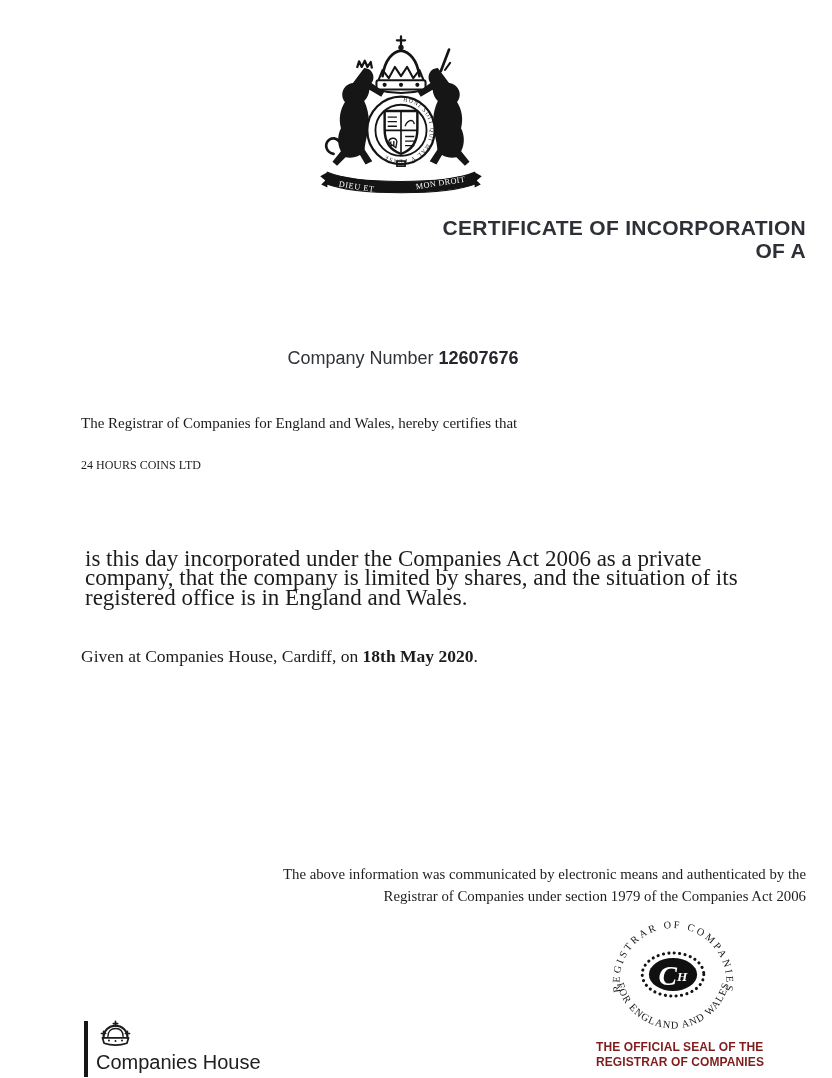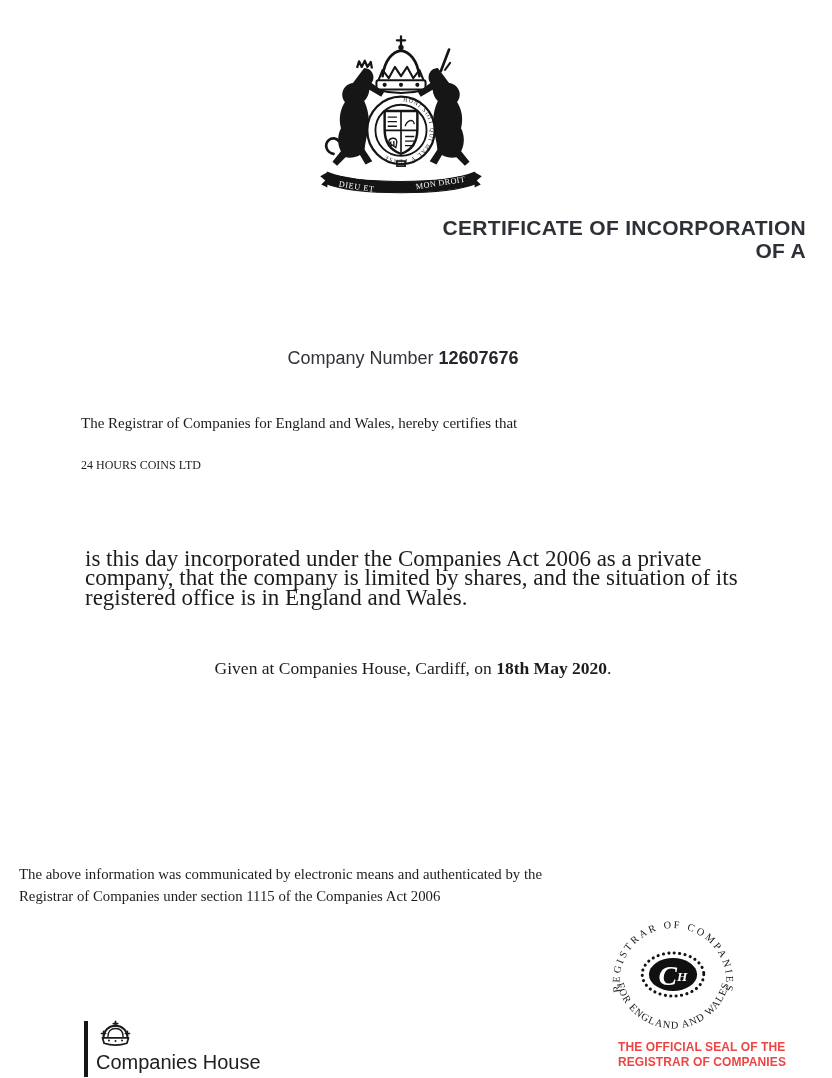--- a/index.html
+++ b/index.html
@@ -26,34 +26,34 @@
   .company-number{
     position:absolute;left:0;top:348px;width:806px;text-align:center;
     font-family:"Liberation Sans", sans-serif;
     font-size:18px;color:#303338;
   }
   .company-number strong{font-weight:bold;color:#25272c;}
   
   .certifies{position:absolute;left:81px;top:415px;width:665px;font-size:15px;margin:0;}
   .company-name{position:absolute;left:81px;top:458px;width:600px;font-size:12px;margin:0;}
   .paragraph{position:absolute;left:81px;top:545px;width:656px;font-size:23px;line-height:19.3px;margin:4px;}
-  .given{position:absolute;left:81px;top:646px;width:640px;font-size:17.5px;margin:12px;text-align:center;}
+  .given{position:absolute;left:81px;top:646px;width:640px;font-size:17.5px;margin:0;}
   .given strong{font-weight:bold;}
   
   .footer{
-    position:absolute;left:0;top:864px;width:806px;text-align:left;
-    font-size:14.8px;line-height:21.8px;color:#1d1d1d;padding-left:19px;
+    position:absolute;left:0;top:864px;width:806px;text-align:right;
+    font-size:14.8px;line-height:21.8px;color:#1d1d1d;
   }
   
   .seal{position:absolute;left:596px;top:916px;width:154px;text-align:center;}
   .seal svg{display:block;width:154px;height:118px;}
   .seal-caption{
     font-family:"Liberation Sans", sans-serif;
     font-weight:bold;font-size:12px;line-height:14.5px;
-    letter-spacing:.1px;color:#ef4444;margin-top:6px;white-space:nowrap;margin-left:22px;
+    letter-spacing:.1px;color:#7f1d1d;margin-top:6px;white-space:nowrap;
   }
   
   .logo{position:absolute;left:84px;top:1019px;width:260px;height:59px;}
   .logo-bar{position:absolute;left:0;top:2px;width:3.5px;height:56px;background:#161616;}
   .logo-crown{position:absolute;left:13px;top:1px;width:37px;height:29px;}
   .logo-text{
     position:absolute;left:12px;top:32px;
     font-family:"Liberation Sans", sans-serif;
     font-size:20px;color:#202020;white-space:nowrap;
   }
@@ -140,21 +140,21 @@
 
   <div class="company-number"><span>Company Number </span><strong>12607676</strong></div>
 
   <p class="certifies">The Registrar of Companies for England and Wales, hereby certifies that</p>
   <p class="company-name">24 HOURS COINS LTD</p>
   <p class="paragraph">is this day incorporated under the Companies Act 2006 as a private company, that the company is limited by shares, and the situation of its registered office is in England and Wales.</p>
   <p class="given"><span>Given at Companies House, Cardiff, on </span><strong>18th May 2020</strong><span>.</span></p>
 
   <div class="footer">
     <div>The above information was communicated by electronic means and authenticated by the</div>
-    <div>Registrar of Companies under section 1115 of the Companies Act 2006</div>
+    <div>Registrar of Companies under section 1979 of the Companies Act 2006</div>
   </div>
 
   <div class="seal">
     <svg viewBox="0 0 150 115" xmlns="http://www.w3.org/2000/svg">
       <defs>
         <path id="sealTop" d="M24,74 A52,52 0 1 1 126,74"></path>
         <path id="sealBottom" d="M20,64 A56,56 0 0 0 130,64"></path>
       </defs>
       <text font-family="Liberation Serif, serif" font-size="10" fill="#151515">
         <textPath href="#sealTop" startOffset="0" textLength="182" lengthAdjust="spacing">REGISTRAR OF COMPANIES</textPath>

